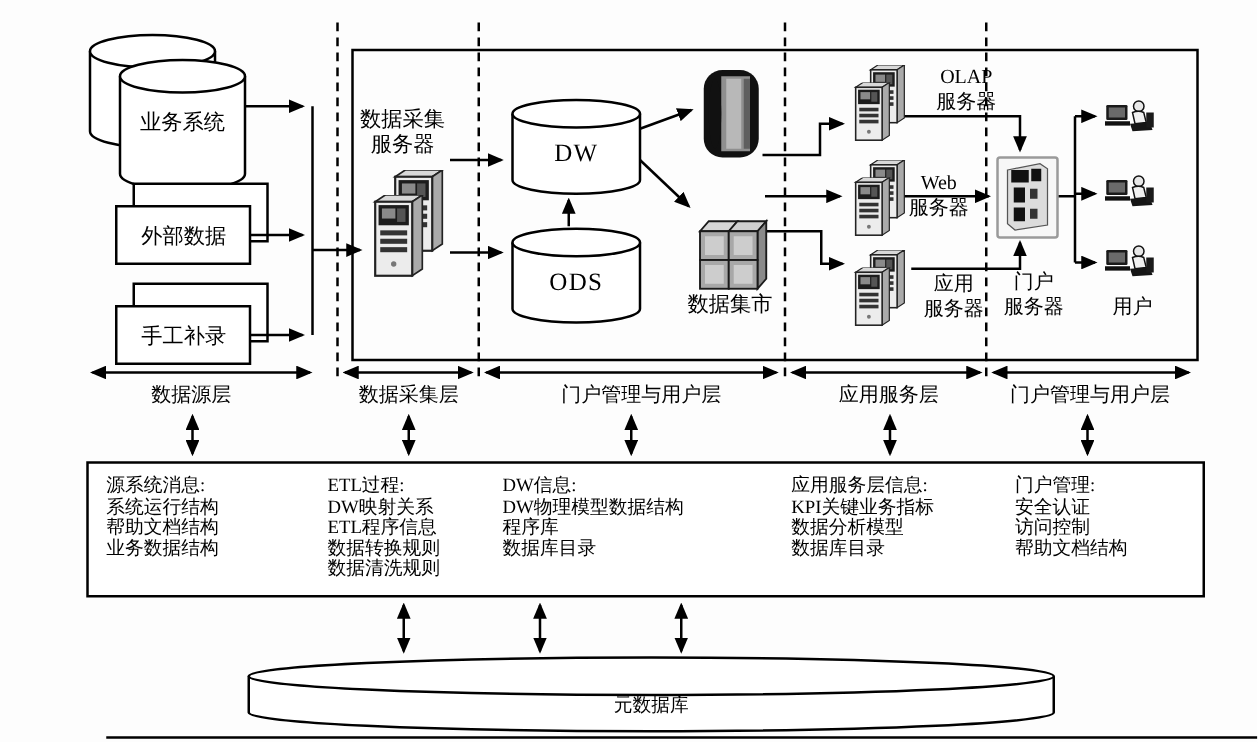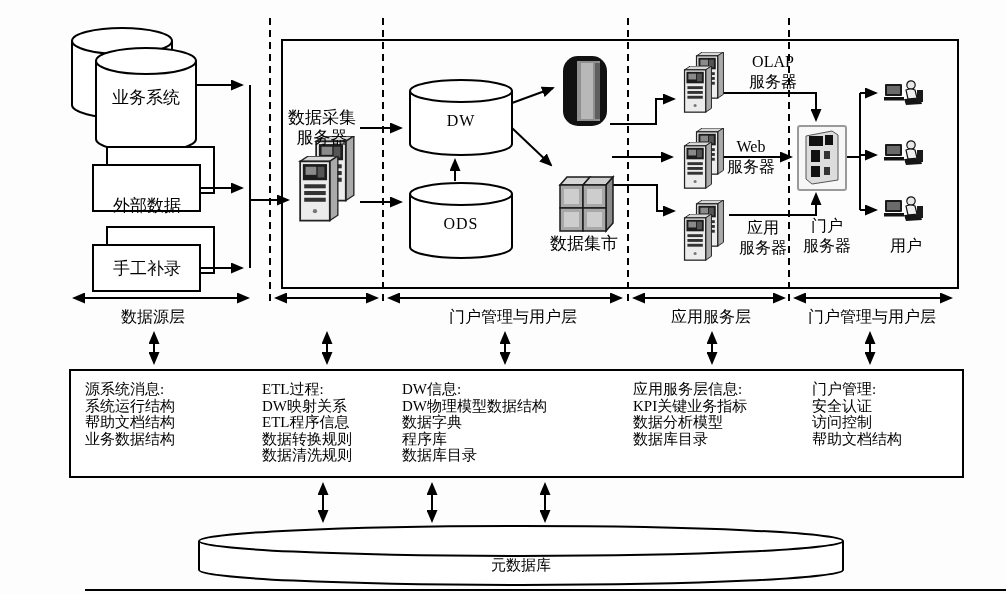--- a/index.html
+++ b/index.html
@@ -3,21 +3,21 @@
 <meta charset="utf-8">
 <style>
   html,body{margin:0;padding:0;background:#fff;}
   #stage{
     position:relative;width:1006px;height:594px;background:#fdfdfd;
     font-family:"Liberation Serif","DejaVu Serif",serif;color:#000;overflow:hidden;
   }
   #scene{position:absolute;left:0;top:0;}
   .lbl{position:absolute;text-align:center;line-height:20px;font-size:17px;white-space:nowrap;}
   .lbl2{position:absolute;text-align:center;line-height:20px;font-size:16px;white-space:nowrap;}
-  .dblbl{position:absolute;text-align:center;font-size:16px;letter-spacing:1px;}
+  .dblbl{position:absolute;text-align:center;font-size:20px;letter-spacing:1px;}
   .layerlbl{position:absolute;text-align:center;font-size:16px;line-height:22px;white-space:nowrap;}
   .metacol{position:absolute;font-size:15px;line-height:16.5px;white-space:nowrap;}
 </style>
 </head>
 <body>
 
 <div id="stage">
 
 <svg id="scene" width="1006" height="594" viewBox="0 0 1006 594">
   <defs>
@@ -192,24 +192,24 @@
 
   <g stroke="#000" stroke-width="2" fill="#fff">
     <path d="M199,541 V570 A322,15 0 0 0 843,570 V541"></path>
     <ellipse cx="521" cy="541" rx="322" ry="15"></ellipse>
   </g>
 
   <line x1="85" y1="590" x2="1006" y2="590" stroke="#000" stroke-width="2"></line>
 </svg>
 
 <div class="lbl" style="left:98px;top:88px;width:96px;">业务系统</div>
-<div class="lbl" style="left:95px;top:179px;width:104px;margin-top:17px;">外部数据</div>
+<div class="lbl" style="left:95px;top:179px;width:104px;">外部数据</div>
 <div class="lbl" style="left:95px;top:259px;width:104px;">手工补录</div>
 
-<div class="lbl" style="left:280px;top:86px;width:84px;margin-top:22px;">
+<div class="lbl" style="left:280px;top:86px;width:84px;">
   <div>数据采集</div>
   <div>服务器</div>
 </div>
 
 <div class="dblbl" style="left:411px;top:112px;width:100px;">DW</div>
 <div class="dblbl" style="left:411px;top:215px;width:100px;">ODS</div>
 
 <div class="lbl2" style="left:544px;top:234px;width:80px;font-size:17px;">数据集市</div>
 
 <div class="lbl2" style="left:720px;top:52px;width:62px;margin-left:22px;">
@@ -224,41 +224,41 @@
   <div>应用</div>
   <div>服务器</div>
 </div>
 <div class="lbl2" style="left:796px;top:216px;width:62px;">
   <div>门户</div>
   <div>服务器</div>
 </div>
 <div class="lbl2" style="left:878px;top:236px;width:56px;">用户</div>
 
 <div class="layerlbl" style="left:93px;top:306px;width:120px;">数据源层</div>
+<div class="layerlbl" style="left:257px;top:306px;width:140px;">数据采集层</div>
 <div class="layerlbl" style="left:433px;top:306px;width:160px;">门户管理与用户层</div>
 <div class="layerlbl" style="left:641px;top:306px;width:140px;">应用服务层</div>
 <div class="layerlbl" style="left:782px;top:306px;width:180px;">门户管理与用户层</div>
 
 <div class="metacol" style="left:85px;top:381px;">
   <div>源系统消息:</div>
   <div>系统运行结构</div>
   <div>帮助文档结构</div>
   <div>业务数据结构</div>
 </div>
 <div class="metacol" style="left:262px;top:381px;">
   <div>ETL过程:</div>
   <div>DW映射关系</div>
   <div>ETL程序信息</div>
   <div>数据转换规则</div>
   <div>数据清洗规则</div>
 </div>
 <div class="metacol" style="left:402px;top:381px;">
   <div>DW信息:</div>
   <div>DW物理模型数据结构</div>
-  <div>数据字典</div>
   <div>程序库</div>
   <div>数据库目录</div>
 </div>
 <div class="metacol" style="left:633px;top:381px;">
   <div>应用服务层信息:</div>
   <div>KPI关键业务指标</div>
   <div>数据分析模型</div>
   <div>数据库目录</div>
 </div>
 <div class="metacol" style="left:812px;top:381px;">

